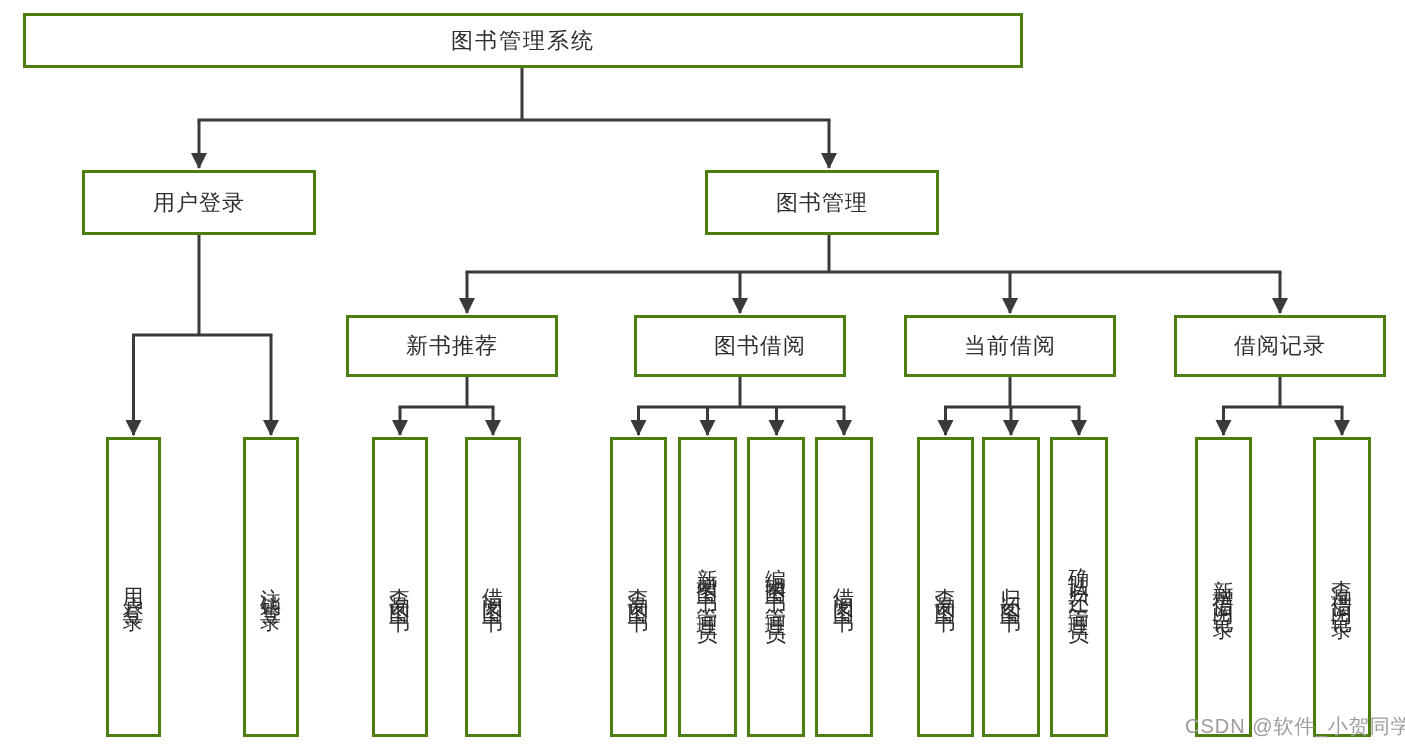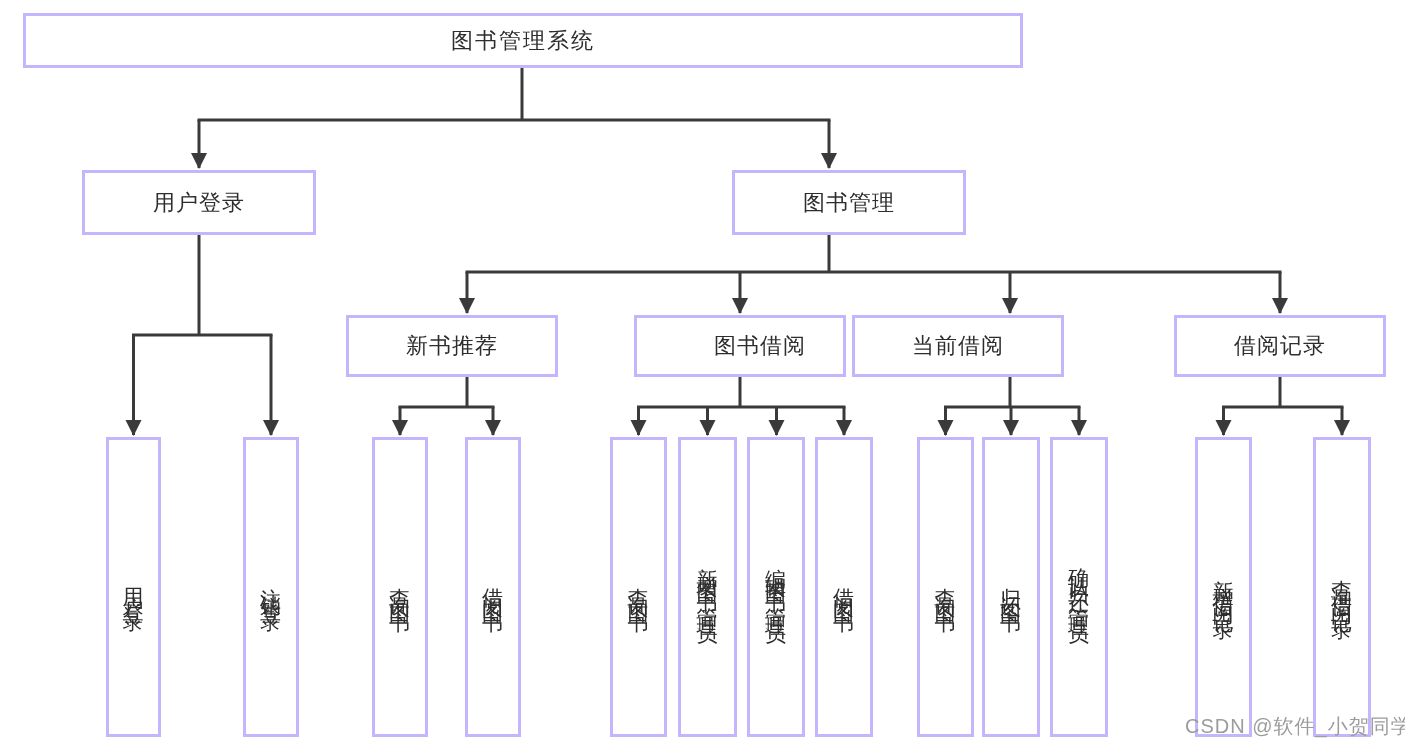--- a/index.html
+++ b/index.html
@@ -9,21 +9,21 @@
     background:#ffffff;
     font-family:"Liberation Sans","DejaVu Sans",sans-serif;
     overflow:hidden;
   }
   #wires{position:absolute;left:0;top:0;z-index:0;}
   .cline{stroke:#3a3a3a;stroke-width:3;fill:none;}
   .node{
     position:absolute;
     box-sizing:border-box;
     background:#ffffff;
-    border:3px solid #c4b5fd;
+    border:3px solid #4d7c0f;
     display:flex;align-items:center;justify-content:center;
     color:#2d2d2d;
     z-index:1;
   }
   .hbox{font-size:22px;letter-spacing:1px;}
   .root{font-size:22px;letter-spacing:2px;}
   .vbox span{
     writing-mode:vertical-rl;
     text-orientation:mixed;
     font-size:21px;
@@ -81,31 +81,31 @@
     <line class="cline" x1="1342" y1="407" x2="1342" y2="435" marker-end="url(#ah)"></line>
   </svg>
 
   <div class="node root" style="left:23px;top:13px;width:1000px;height:55px;">
     <span>图书管理系统</span>
   </div>
 
   <div class="node hbox lvl2" style="left:82px;">
     <span>用户登录</span>
   </div>
-  <div class="node hbox lvl2" style="left:732px;">
+  <div class="node hbox lvl2" style="left:705px;">
     <span>图书管理</span>
   </div>
 
   <div class="node hbox lvl3" style="left:346px;">
     <span>新书推荐</span>
   </div>
   <div class="node hbox lvl3" style="left:634px;padding-left:40px;">
     <span>图书借阅</span>
   </div>
-  <div class="node hbox lvl3" style="left:852px;">
+  <div class="node hbox lvl3" style="left:904px;">
     <span>当前借阅</span>
   </div>
   <div class="node hbox lvl3" style="left:1174px;">
     <span>借阅记录</span>
   </div>
 
   <div class="node vbox leaf" style="left:106px;width:55px;">
     <span>用户登录</span>
   </div>
   <div class="node vbox leaf" style="left:243px;width:56px;">

